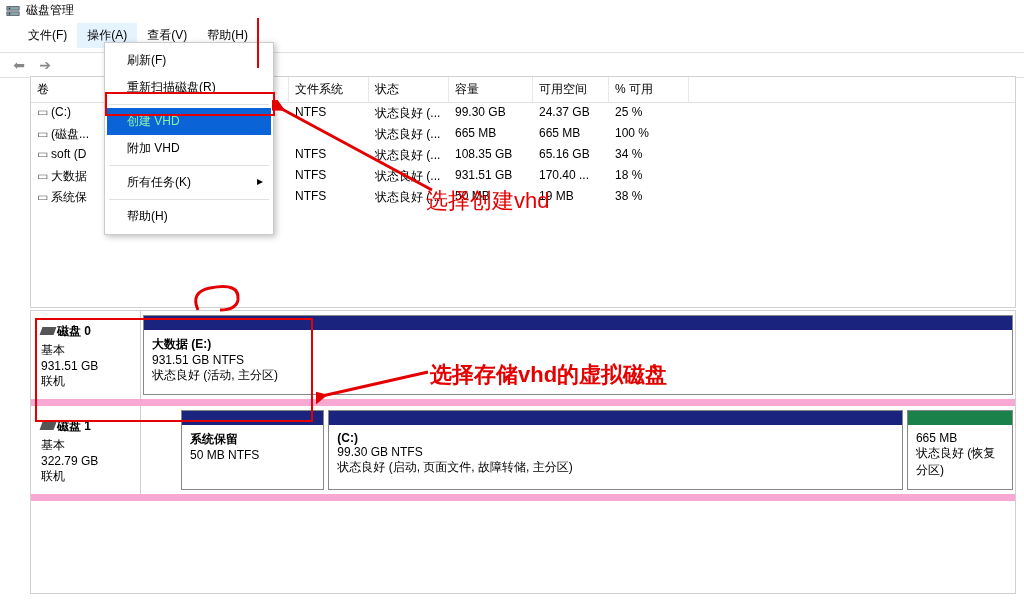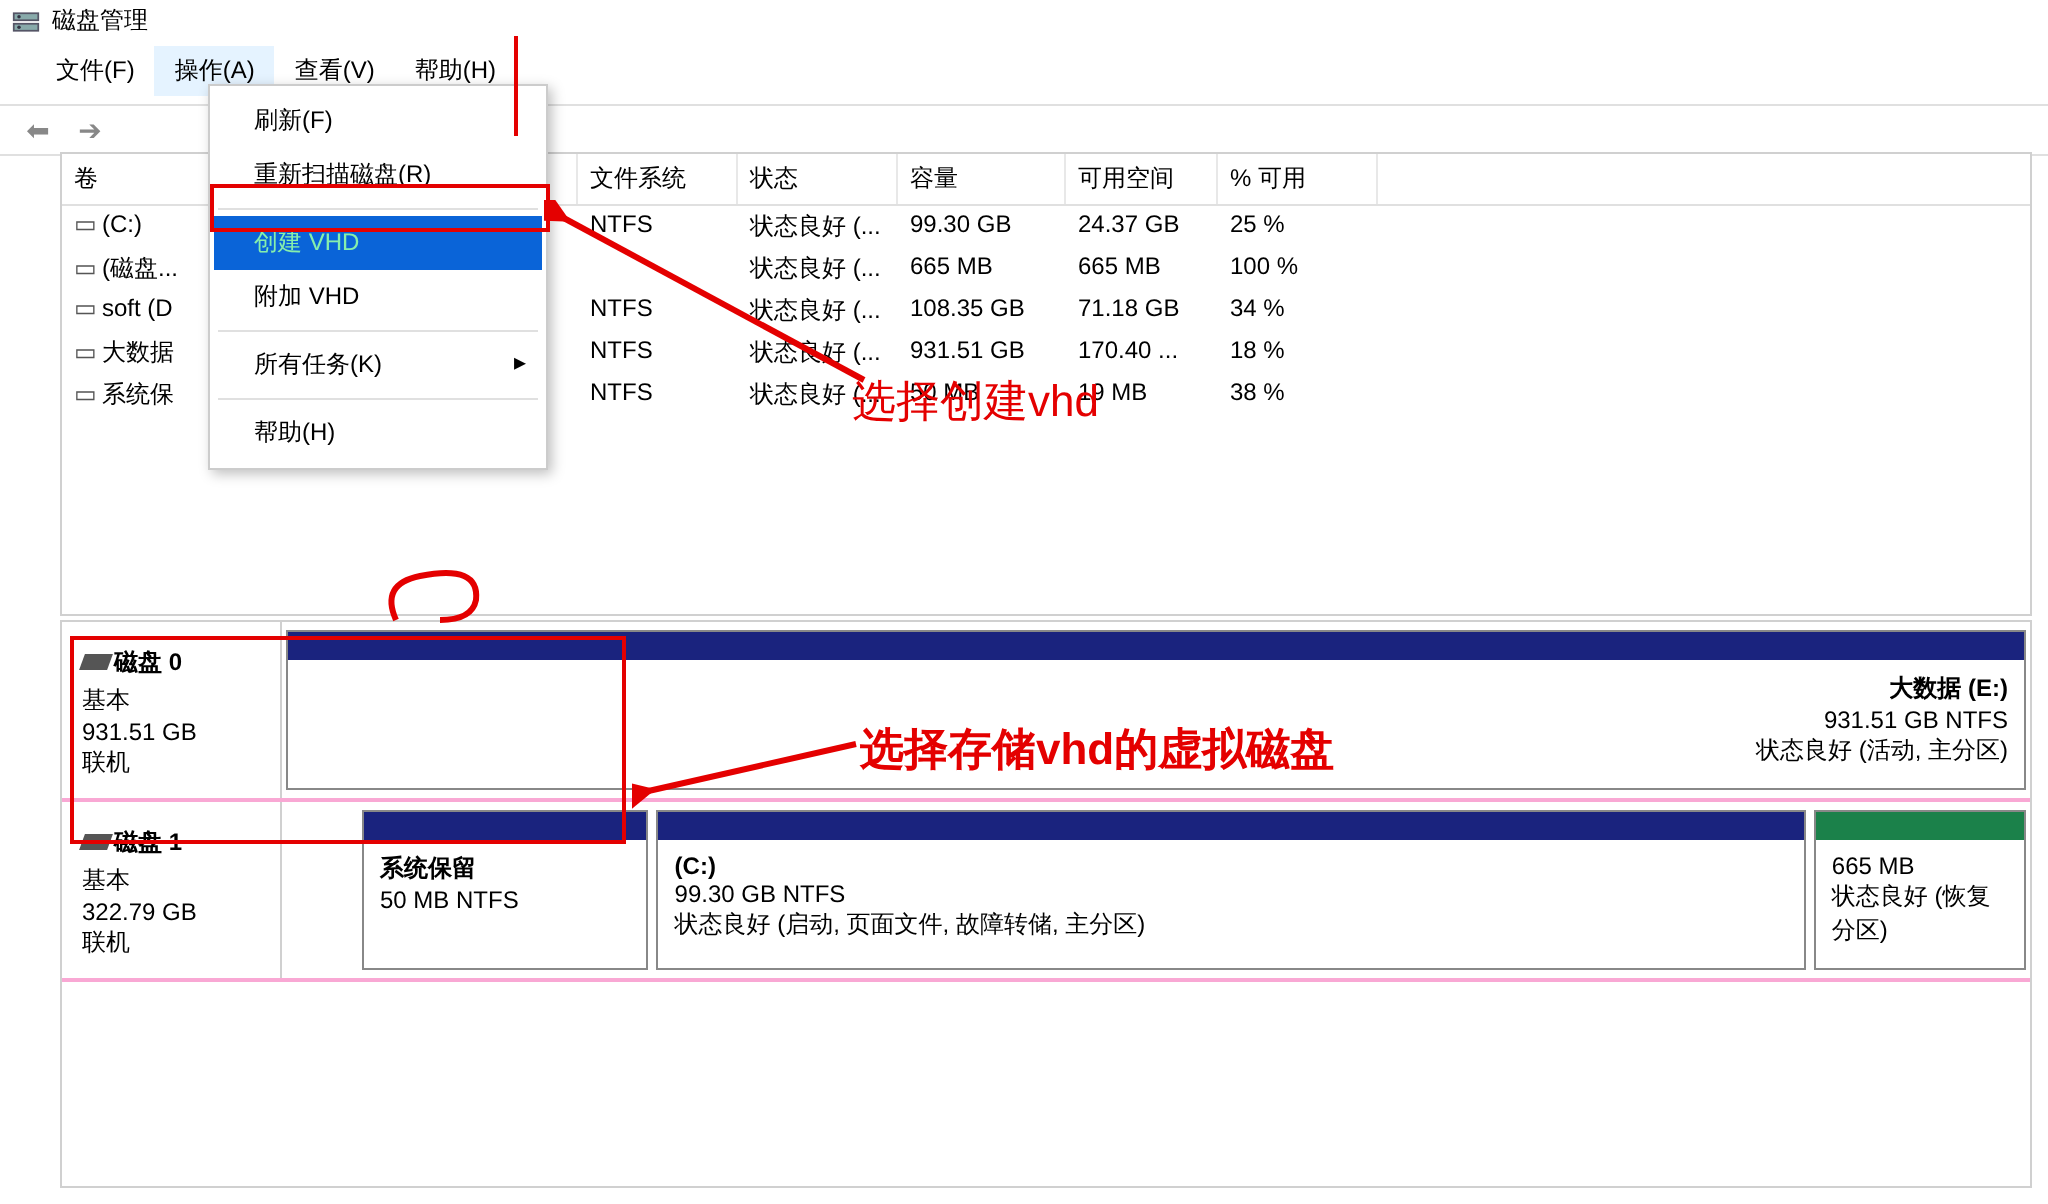--- a/index.html
+++ b/index.html
@@ -25,21 +25,21 @@
 .list-area { position: absolute; left: 30px; top: 76px; right: 8px; height: 232px; border: 1px solid #d0d0d0; background:#fff; overflow:hidden;}
 .list-head { display: flex; background: #fff; border-bottom: 1px solid #e0e0e0; }
 .list-head .col { padding: 4px 6px; border-right: 1px solid #e8e8e8; color: #000; }
 .list-body .row { display: flex; }
 .list-body .row .cell { padding: 2px 6px; white-space: nowrap; overflow: hidden; }
 .col-vol { width: 258px; } .col-fs { width: 80px; } .col-st { width: 80px; }
 .col-cap { width: 84px; } .col-free { width: 76px; } .col-pct { width: 80px; }
 .vol-ico { display: inline-block; width: 10px; margin-right: 4px; color:#555; }
 
 .graphic-area { position: absolute; left: 30px; top: 310px; right: 8px; bottom: 8px; border: 1px solid #d0d0d0; background:#fff; overflow:hidden;}
-.disk-row { display: flex; border-bottom: 2px solid #f9a8d4; }
+.disk-row { display: flex; border-bottom: 7px solid #f9a8d4; }
 .disk-header { width: 110px; padding: 12px 8px 8px 10px; border-right: 1px solid #d0d0d0; }
 .disk-header .dname { font-weight: bold; margin-bottom: 2px; }
 .disk-header .dname .bico { display:inline-block; width:14px; height:8px; background:#555; margin-right:2px; transform:skewX(-20deg);}
 .disk-parts { flex: 1; display: flex; align-items: stretch; }
 .part { border: 1px solid #888; margin: 4px 2px; display: flex; flex-direction: column; }
 .part .stripe { height: 14px; background: #1a237e; }
 .part .stripe.green { background: #1b814a; }
 .part .ptxt { padding: 6px 8px 10px 8px; }
 .part .pname { font-weight: bold; }
 
@@ -110,21 +110,21 @@
         <div class="cell col-st">状态良好 (...</div>
         <div class="cell col-cap">665 MB</div>
         <div class="cell col-free">665 MB</div>
         <div class="cell col-pct">100 %</div>
       </div>
       <div class="row">
         <div class="cell col-vol"><span class="vol-ico">▭</span>soft (D</div>
         <div class="cell col-fs">NTFS</div>
         <div class="cell col-st">状态良好 (...</div>
         <div class="cell col-cap">108.35 GB</div>
-        <div class="cell col-free">71.18 GB</div>
+        <div class="cell col-free">65.16 GB</div>
         <div class="cell col-pct">34 %</div>
       </div>
       <div class="row">
         <div class="cell col-vol"><span class="vol-ico">▭</span>大数据</div>
         <div class="cell col-fs">NTFS</div>
         <div class="cell col-st">状态良好 (...</div>
         <div class="cell col-cap">931.51 GB</div>
         <div class="cell col-free">170.40 ...</div>
         <div class="cell col-pct">18 %</div>
       </div>
@@ -141,21 +141,21 @@
 
 <div class="graphic-area" id="disk-area">
     <div class="disk-row">
       <div class="disk-header">
         <div class="dname"><span class="bico"></span>磁盘 0</div>
         <div>基本</div>
         <div>931.51 GB</div>
         <div>联机</div>
       </div>
       <div class="disk-parts">
-        <div class="part" style="flex: 1 1 0%; text-align: right;">
+        <div class="part" style="flex: 1 1 0%;">
           <div class="stripe "></div>
           <div class="ptxt">
             <div class="pname">大数据  (E:)</div>
             <div>931.51 GB NTFS</div>
             <div>状态良好 (活动, 主分区)</div>
           </div>
         </div>
       </div>
     </div>
     <div class="disk-row">

